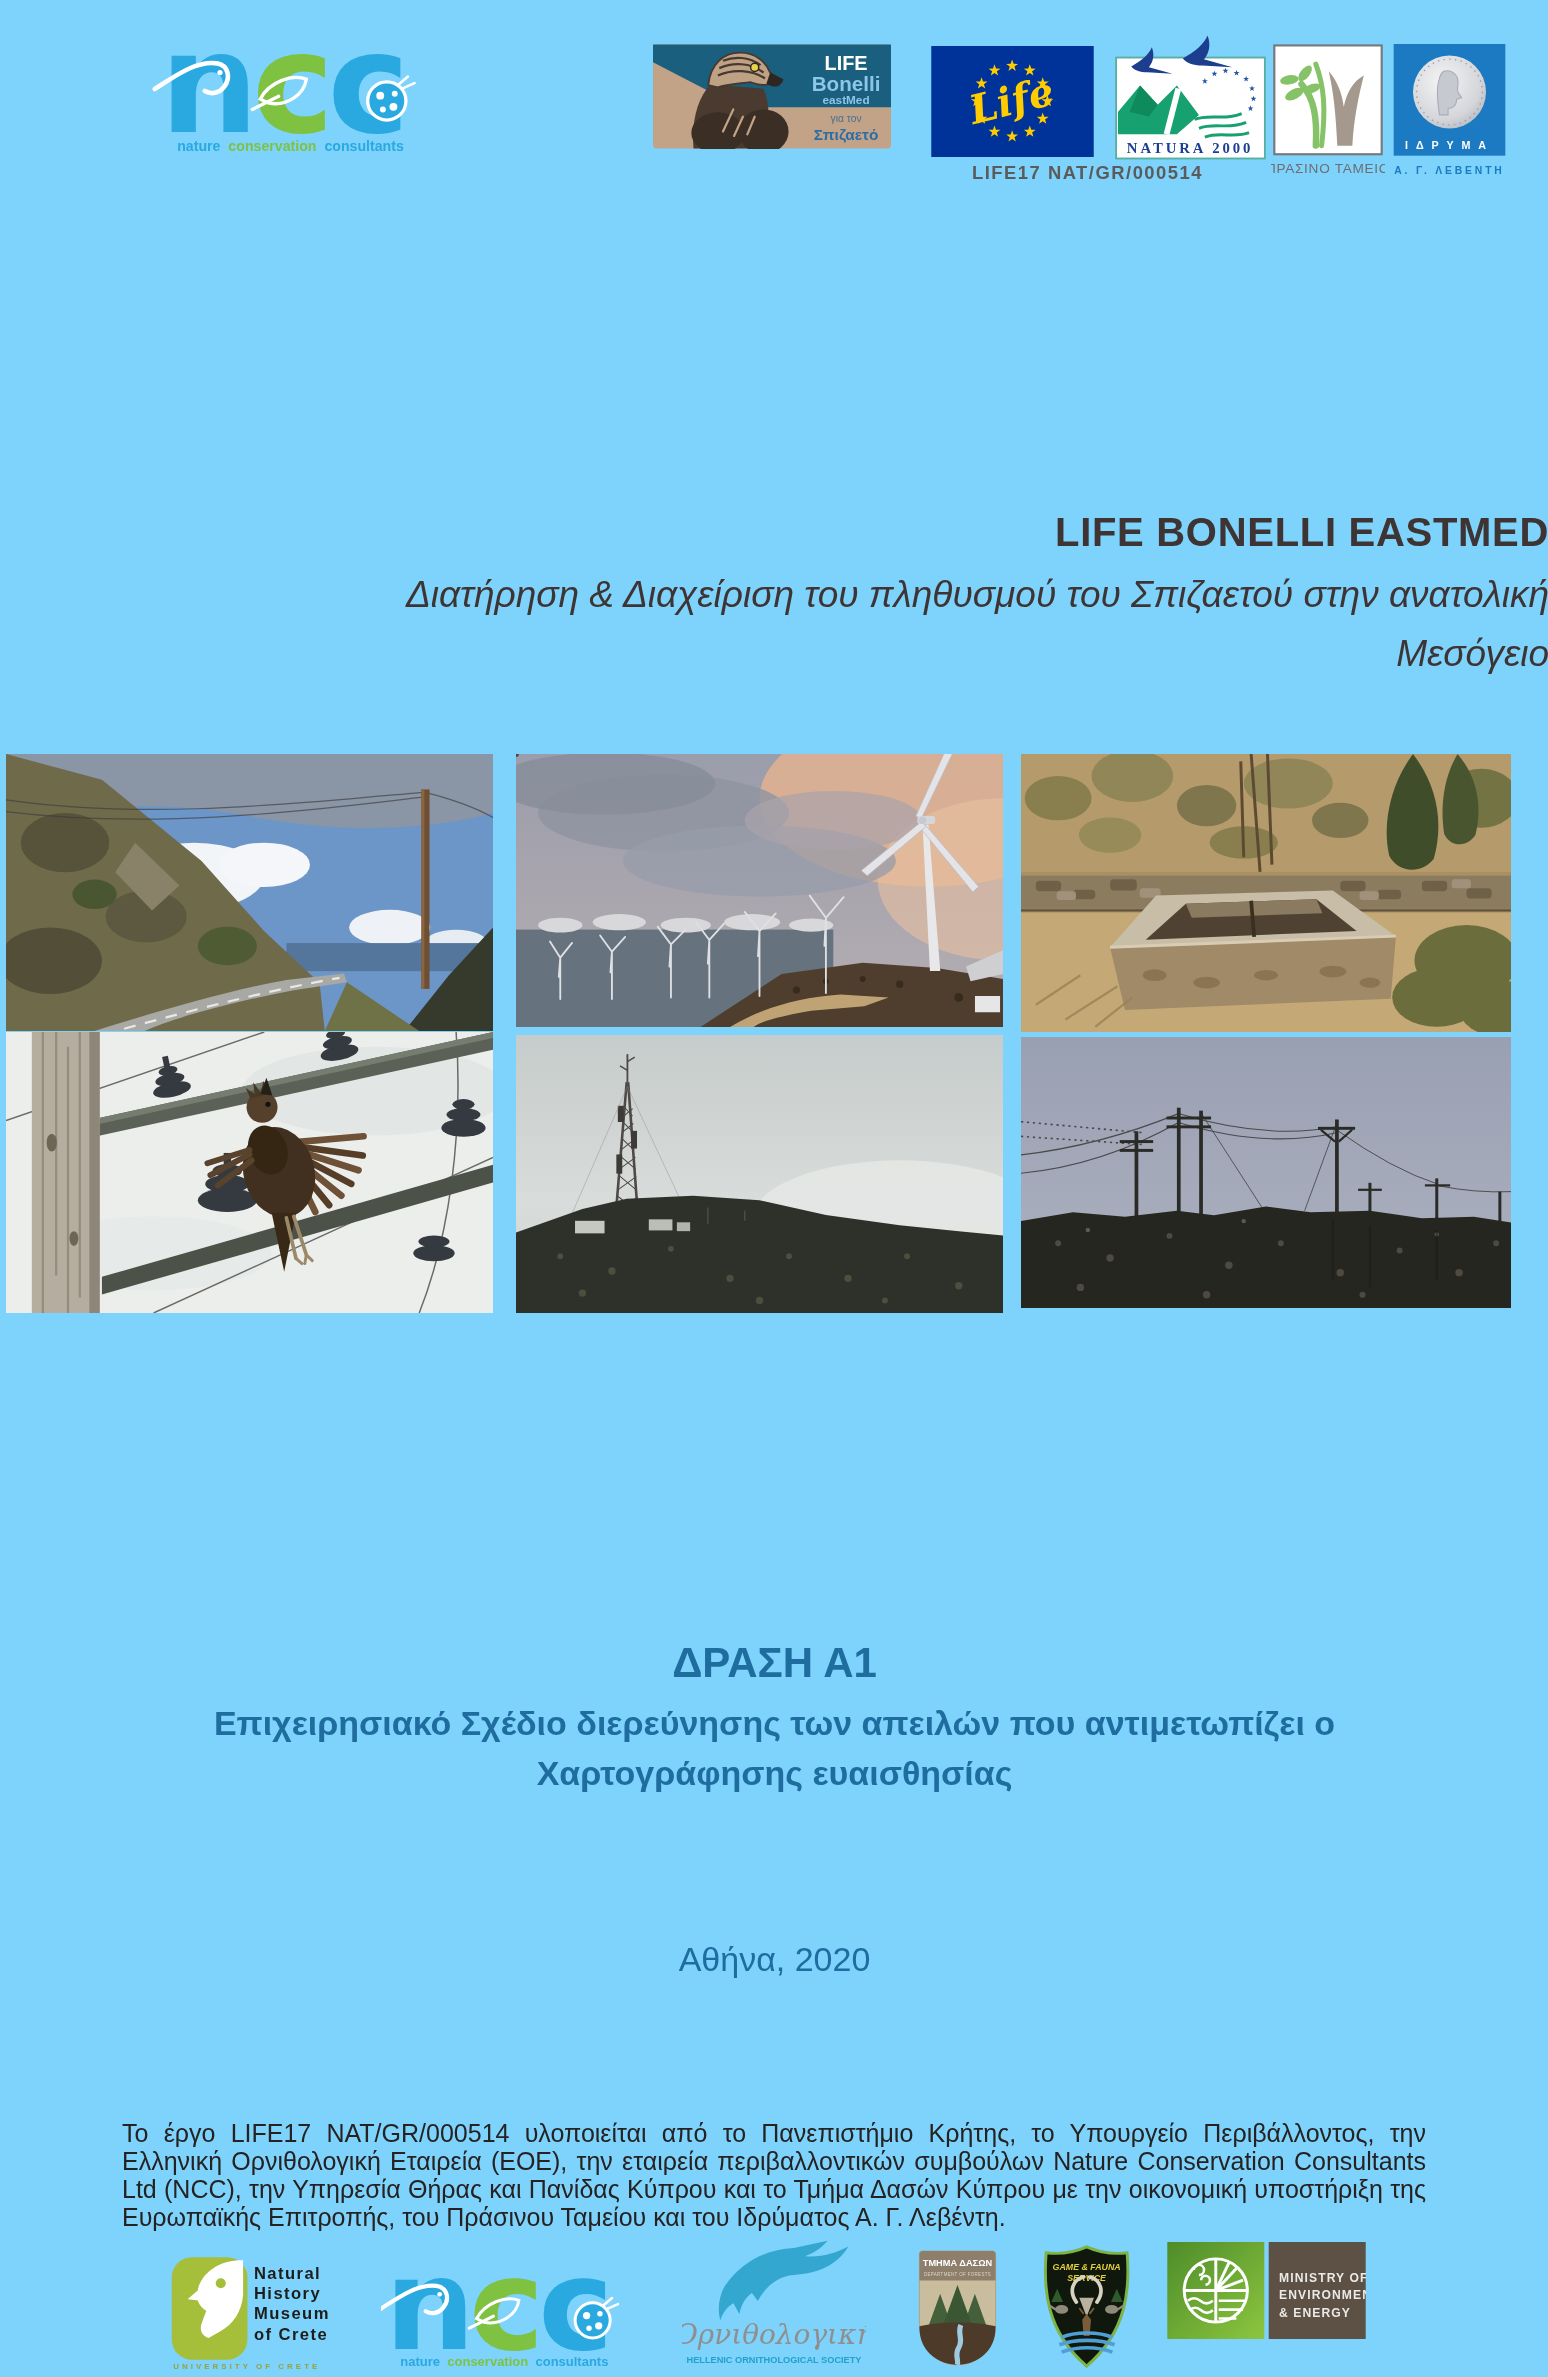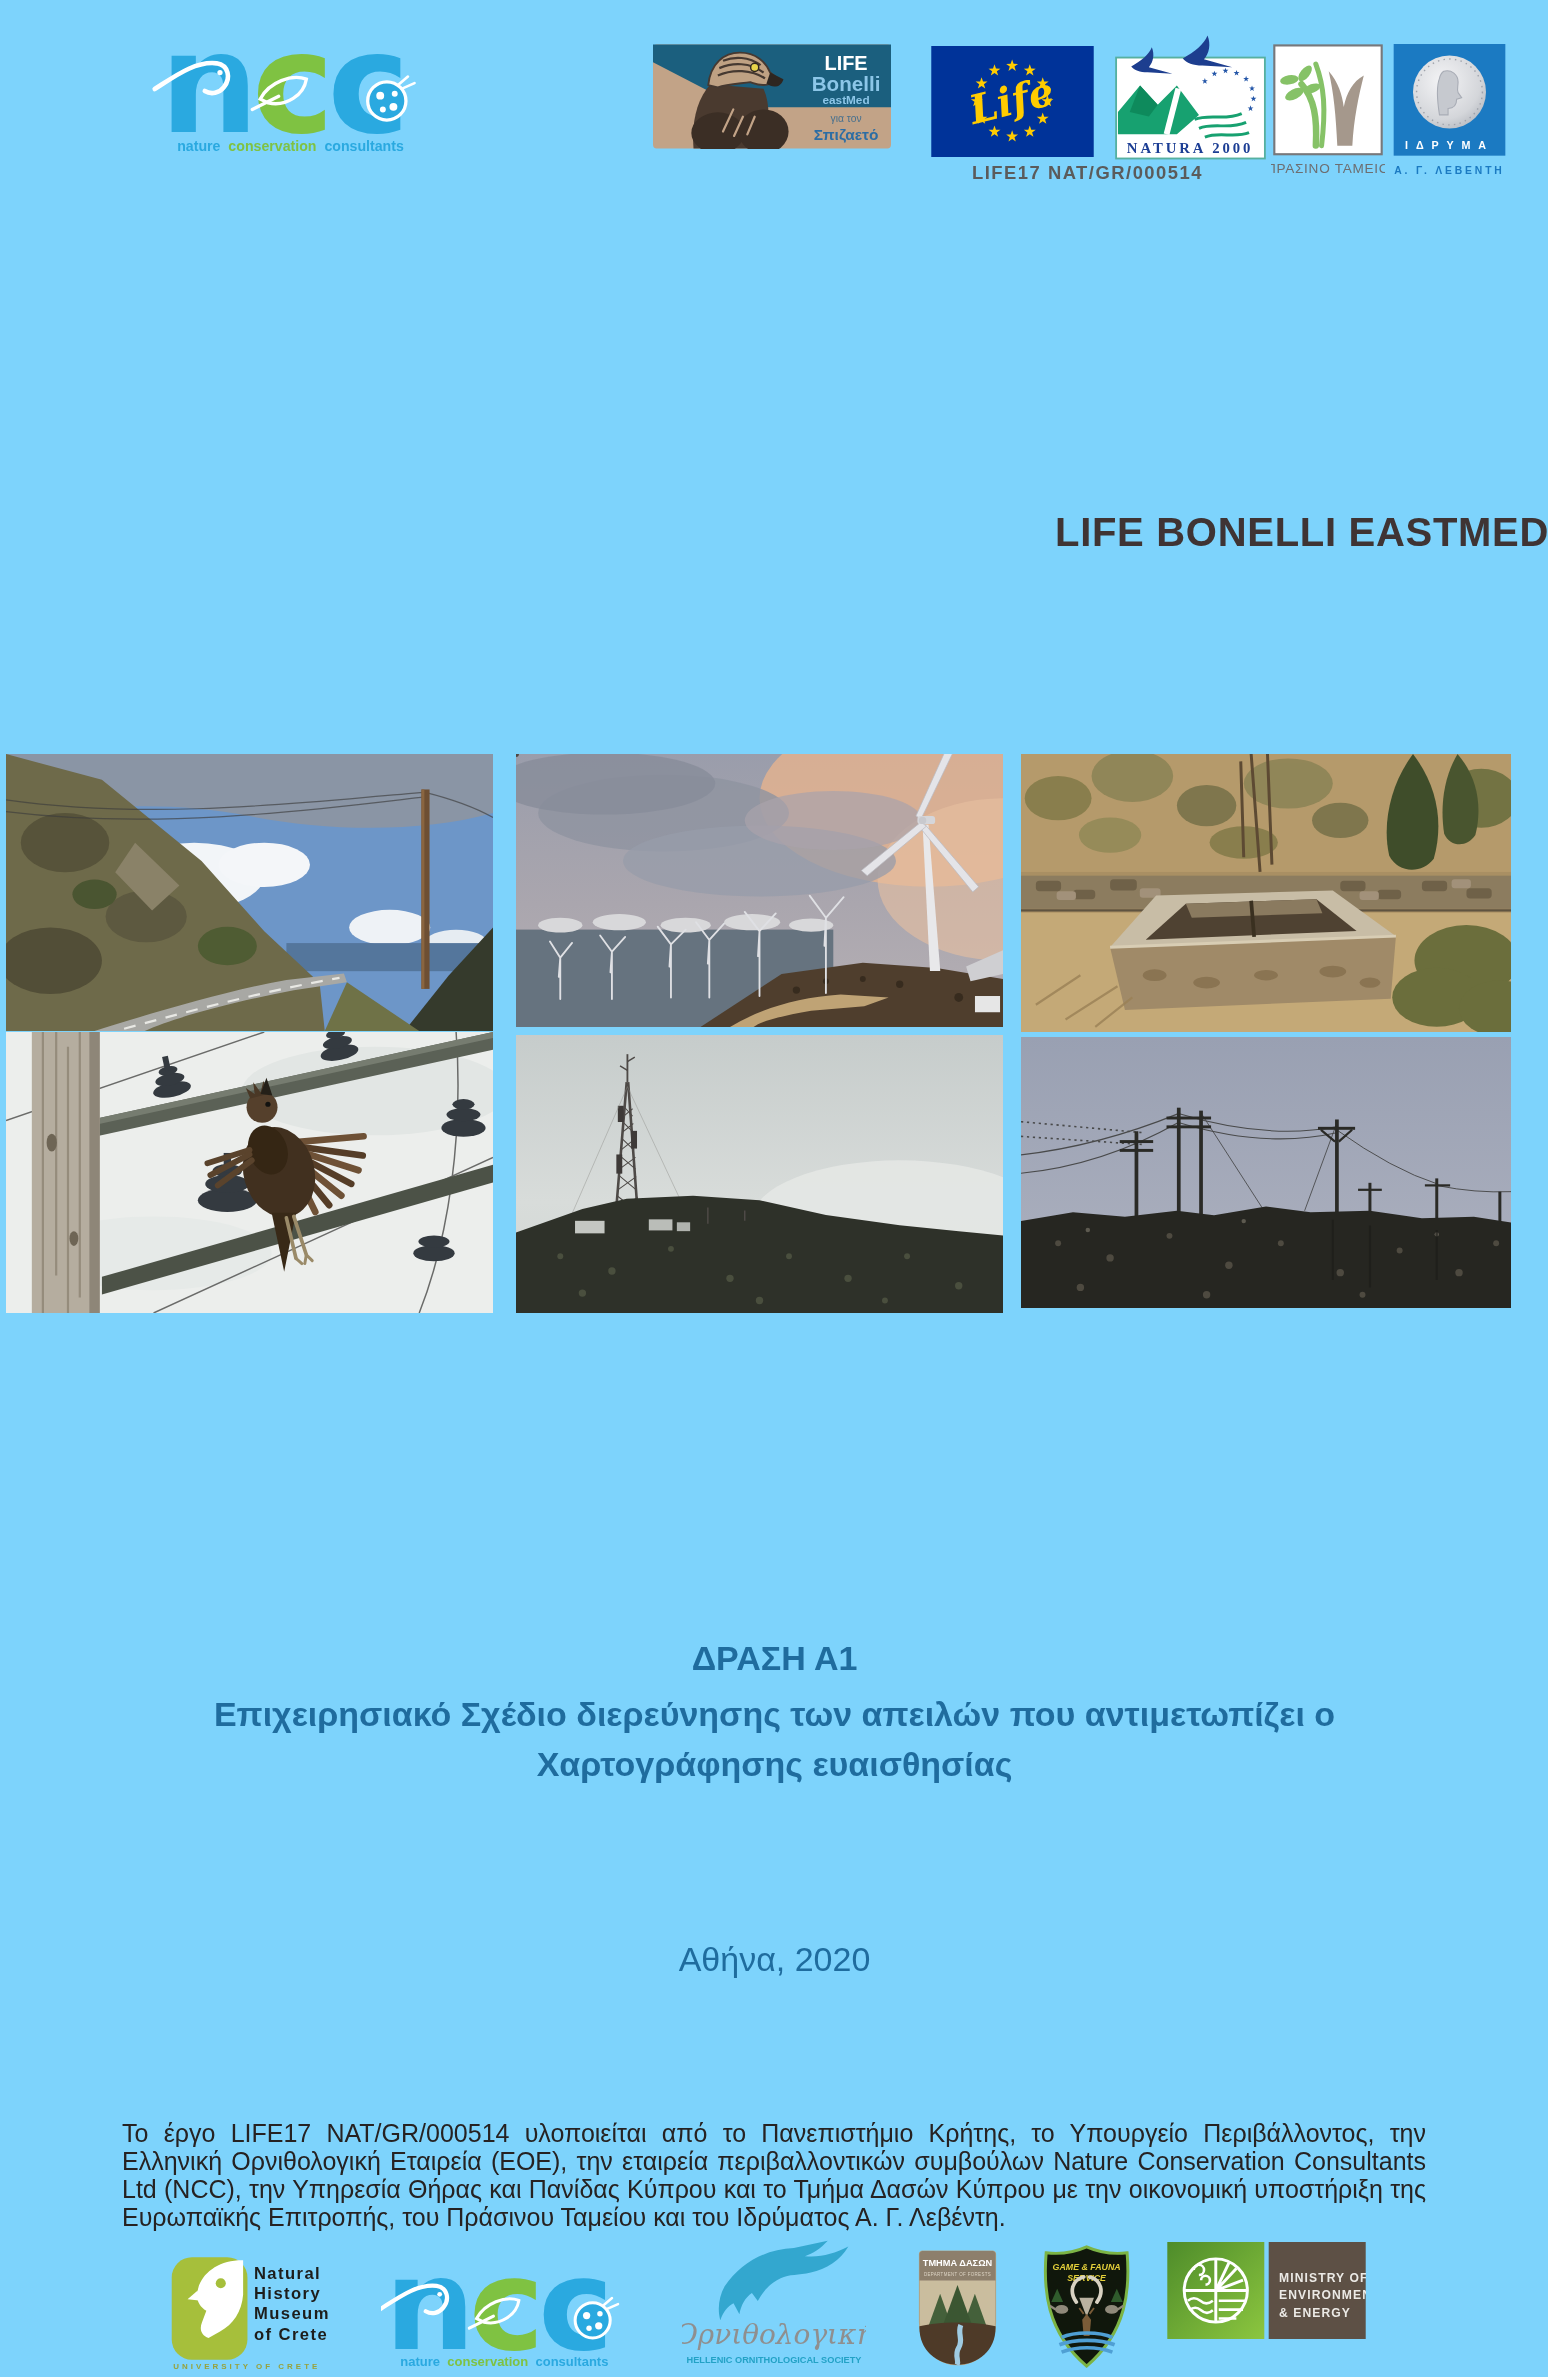--- a/index.html
+++ b/index.html
@@ -29,21 +29,21 @@
   .photo{overflow:hidden;background:#ccc;}
   .photo1{left:5.9px;top:754px;width:487px;height:277px;}
   .photo2{left:516px;top:754px;width:487px;height:273px;}
   .photo3{left:1021px;top:754px;width:490px;height:278px;}
   .photo4{left:5.9px;top:1032px;width:487px;height:281px;}
   .photo5{left:516px;top:1035px;width:487px;height:278px;}
   .photo6{left:1021px;top:1037px;width:490px;height:271px;}
 
   
   .action-block{left:0;top:1639px;width:1549px;text-align:center;color:#1f6c9e;font-weight:bold;}
-  .action-heading{font-size:34px;margin:0 0 13.3px 0;}
+  .action-heading{font-size:42px;margin:0 0 13.3px 0;}
   .action-line{font-size:34px;line-height:46px;margin:4px;}
   .place-year{left:0;top:1916px;width:1549px;text-align:center;color:#1f6c9e;font-size:34px;margin-top:24px;}
 
   
   .funding{left:122px;top:2094px;width:1304px;font-size:25px;line-height:28px;
            text-align:justify;color:#262222;}
 
   
   .logo-nhm{left:164px;top:2253px;width:177px;height:119px;}
   .logo-ncc-bottom{left:381px;top:2258px;width:254px;height:112px;}
@@ -196,20 +196,24 @@
         <circle cx="78" cy="67" r="46" fill="none" stroke="#9ea2ab" stroke-width="2" stroke-dasharray="2 6"></circle>
         <path d="M70,38 C81,35 90,43 90,53 C90,59 88,63 90,68 L95,75 L88,77 C88,85 84,90 76,90 L76,99 L64,99 C61,80 60,58 64,48 C65,43 67,40 70,38 Z" fill="#c6c9cf" stroke="#a8acb5" stroke-width="1.5"></path>
       </g>
       <text x="78" y="146" text-anchor="middle" font-size="15" font-weight="bold" letter-spacing="11" fill="#ffffff">ΙΔΡΥΜΑ</text>
       <text x="78" y="181" text-anchor="middle" font-size="14.5" font-weight="bold" letter-spacing="4" fill="#1b7ac2">Α. Γ. ΛΕΒΕΝΤΗ</text>
     </svg>
   </figure>
 
   <header class="abs title-block">
     <h1 class="main-title">LIFE BONELLI EASTMED</h1>
+    <p class="subtitle">
+      <span>Διατήρηση &amp; Διαχείριση του πληθυσμού του Σπιζαετού στην ανατολική</span><br>
+      <span>Μεσόγειο</span>
+    </p>
   </header>
 
   <figure class="abs photo photo1" aria-label="Mountain road bend with wooden utility pole and overhead wires, rocky scrub slope on the left, sea and dark hill in the distance under a blue sky with clouds">
     <svg viewBox="0 0 660 375" preserveAspectRatio="none">
       <rect width="660" height="375" fill="#6d96c8"></rect>
       <path d="M0,0 H660 V80 C560,108 430,104 330,84 C220,62 90,68 0,95 Z" fill="#8a95a5"></path>
       <ellipse cx="255" cy="165" rx="95" ry="45" fill="#f2f5f8"></ellipse>
       <ellipse cx="175" cy="200" rx="72" ry="36" fill="#e9eef3"></ellipse>
       <ellipse cx="350" cy="150" rx="62" ry="30" fill="#f4f6f9"></ellipse>
       <ellipse cx="520" cy="235" rx="55" ry="24" fill="#eef2f6"></ellipse>

